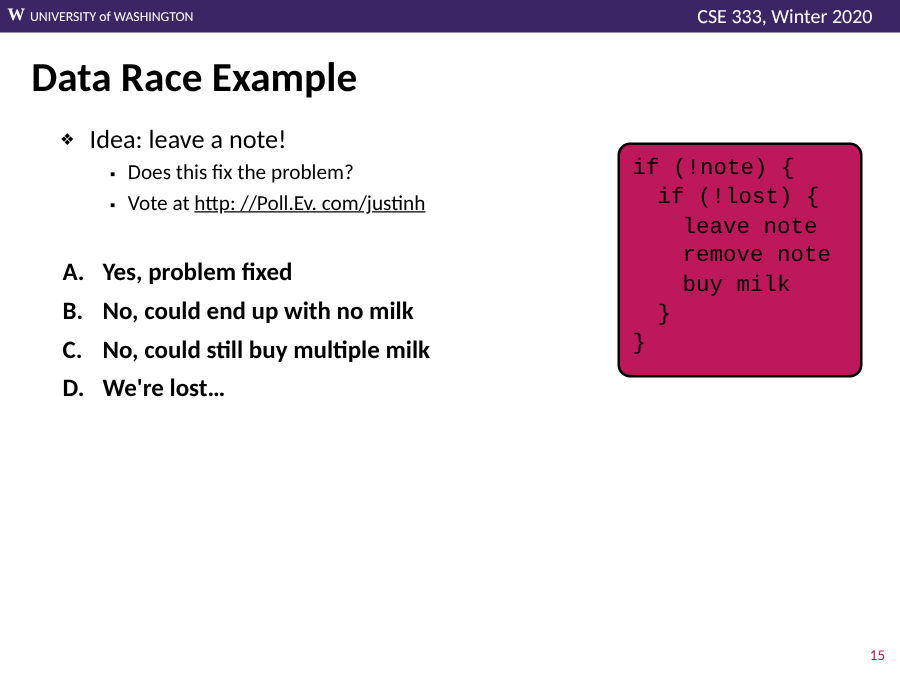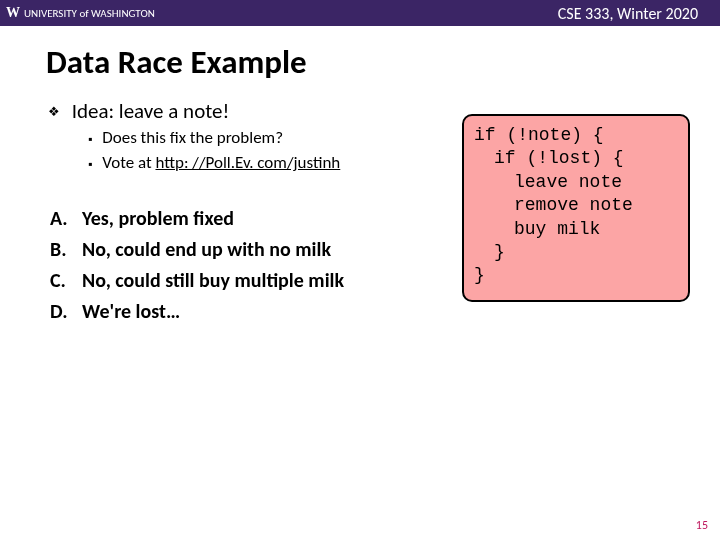--- a/index.html
+++ b/index.html
@@ -40,21 +40,21 @@
   }
   .course {
     position: absolute;
     right: 22px;
     font-size: 16px;
   }
   .slide-title {
     font-size: 33px;
     font-weight: bold;
     color: #000;
-    padding: 16px 0 10px 46px;
+    padding: 16px 0 10px 25px;
   }
   .content {
     padding: 6px 30px 0 48px;
     position: relative;
   }
   .idea-row {
     display: flex;
     align-items: baseline;
     gap: 12px;
     font-size: 21px;
@@ -96,29 +96,29 @@
     color: #000;
     line-height: 1.55;
   }
   .answer-letter {
     width: 22px;
   }
   .code-box {
     position: absolute;
     top: 114px;
     right: 30px;
-    width: 228px;
+    width: 196px;
     border: 2px solid #000;
     border-radius: 10px;
     padding: 8px 10px 12px 10px;
     font-family: "Courier New", monospace;
     font-size: 18px;
     line-height: 1.3;
     color: #000;
-    background: #fca5a5;
+    background: #be185d;
   }
   .code-indent1 { padding-left: 20px; }
   .code-indent2 { padding-left: 40px; }
   .page-number {
     position: absolute;
     bottom: 8px;
     right: 12px;
     font-size: 12px;
     color: #be185d;
   }

